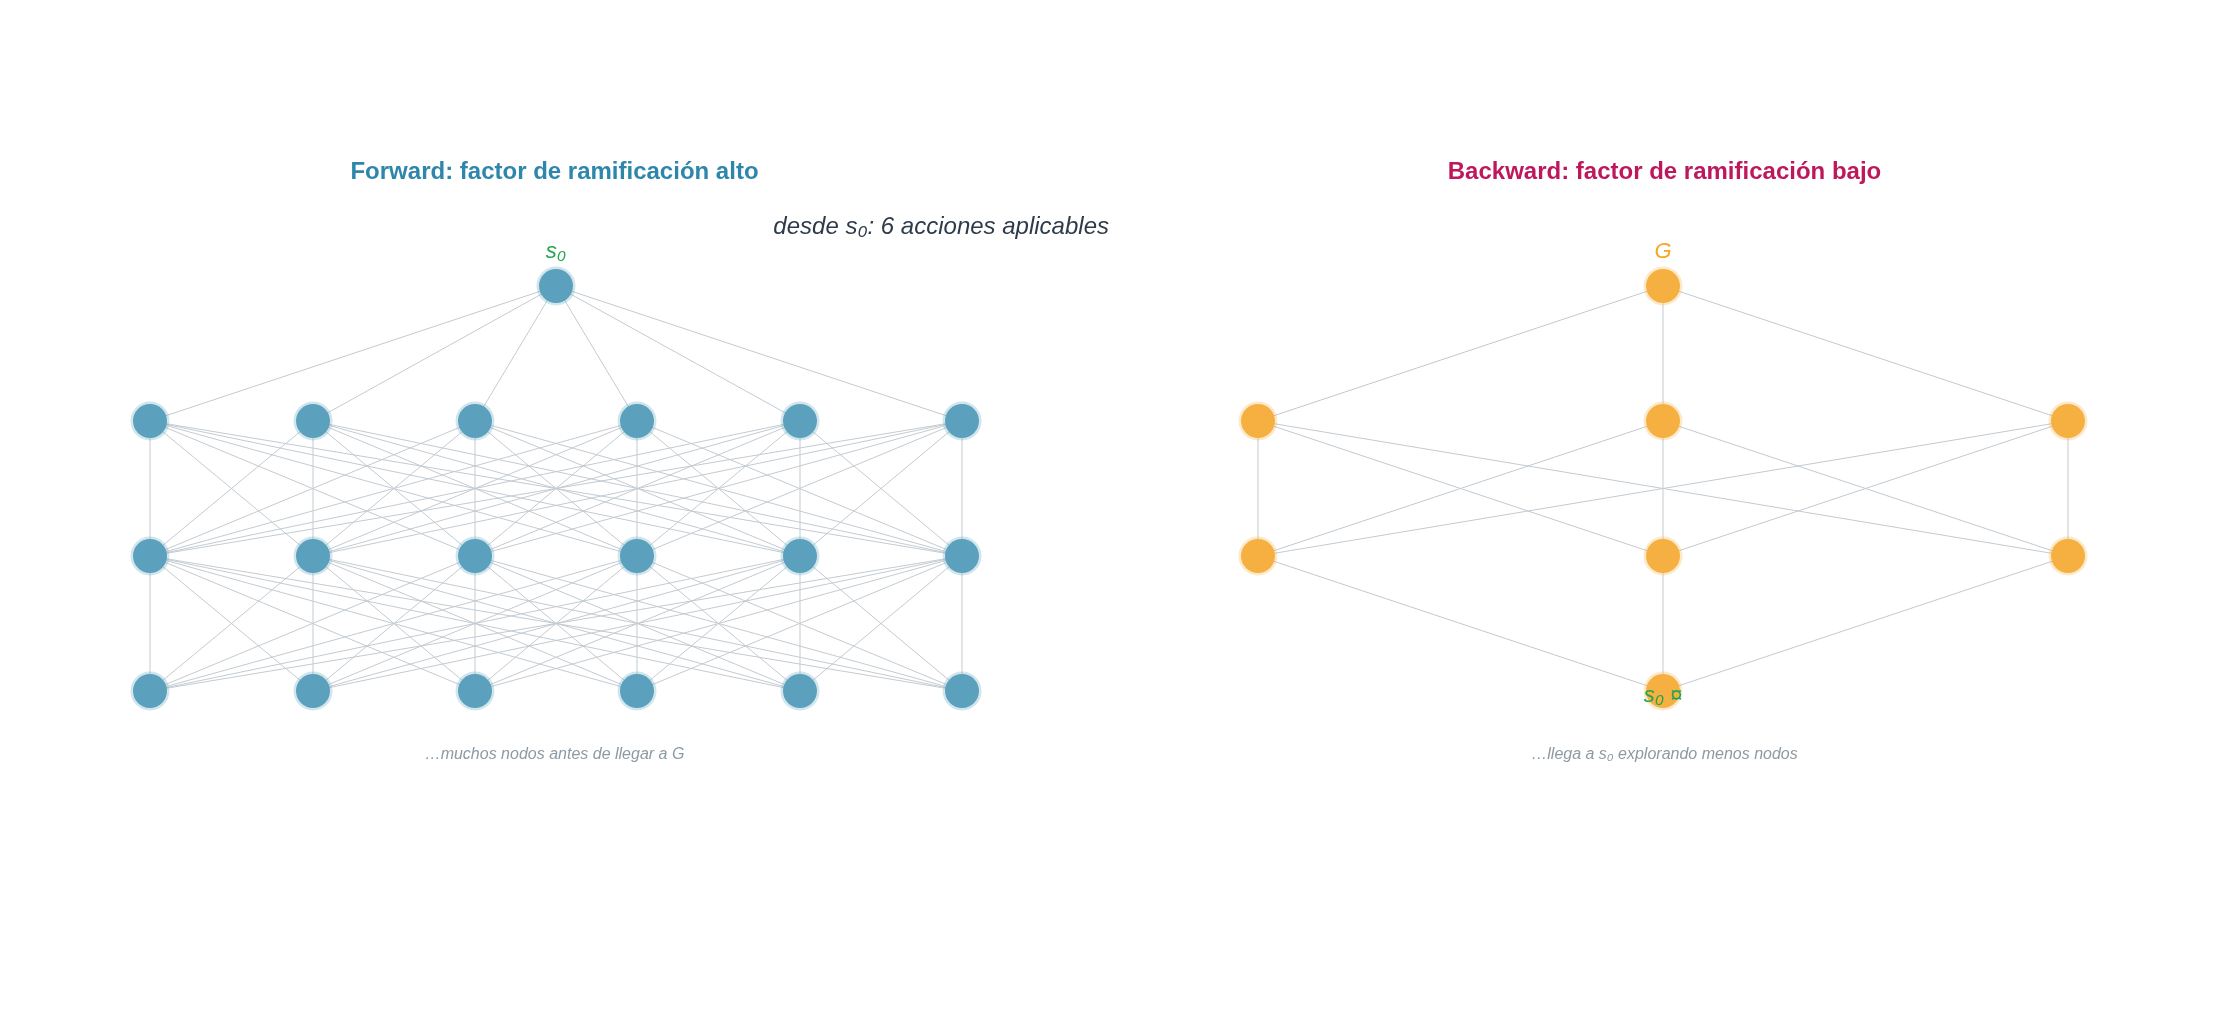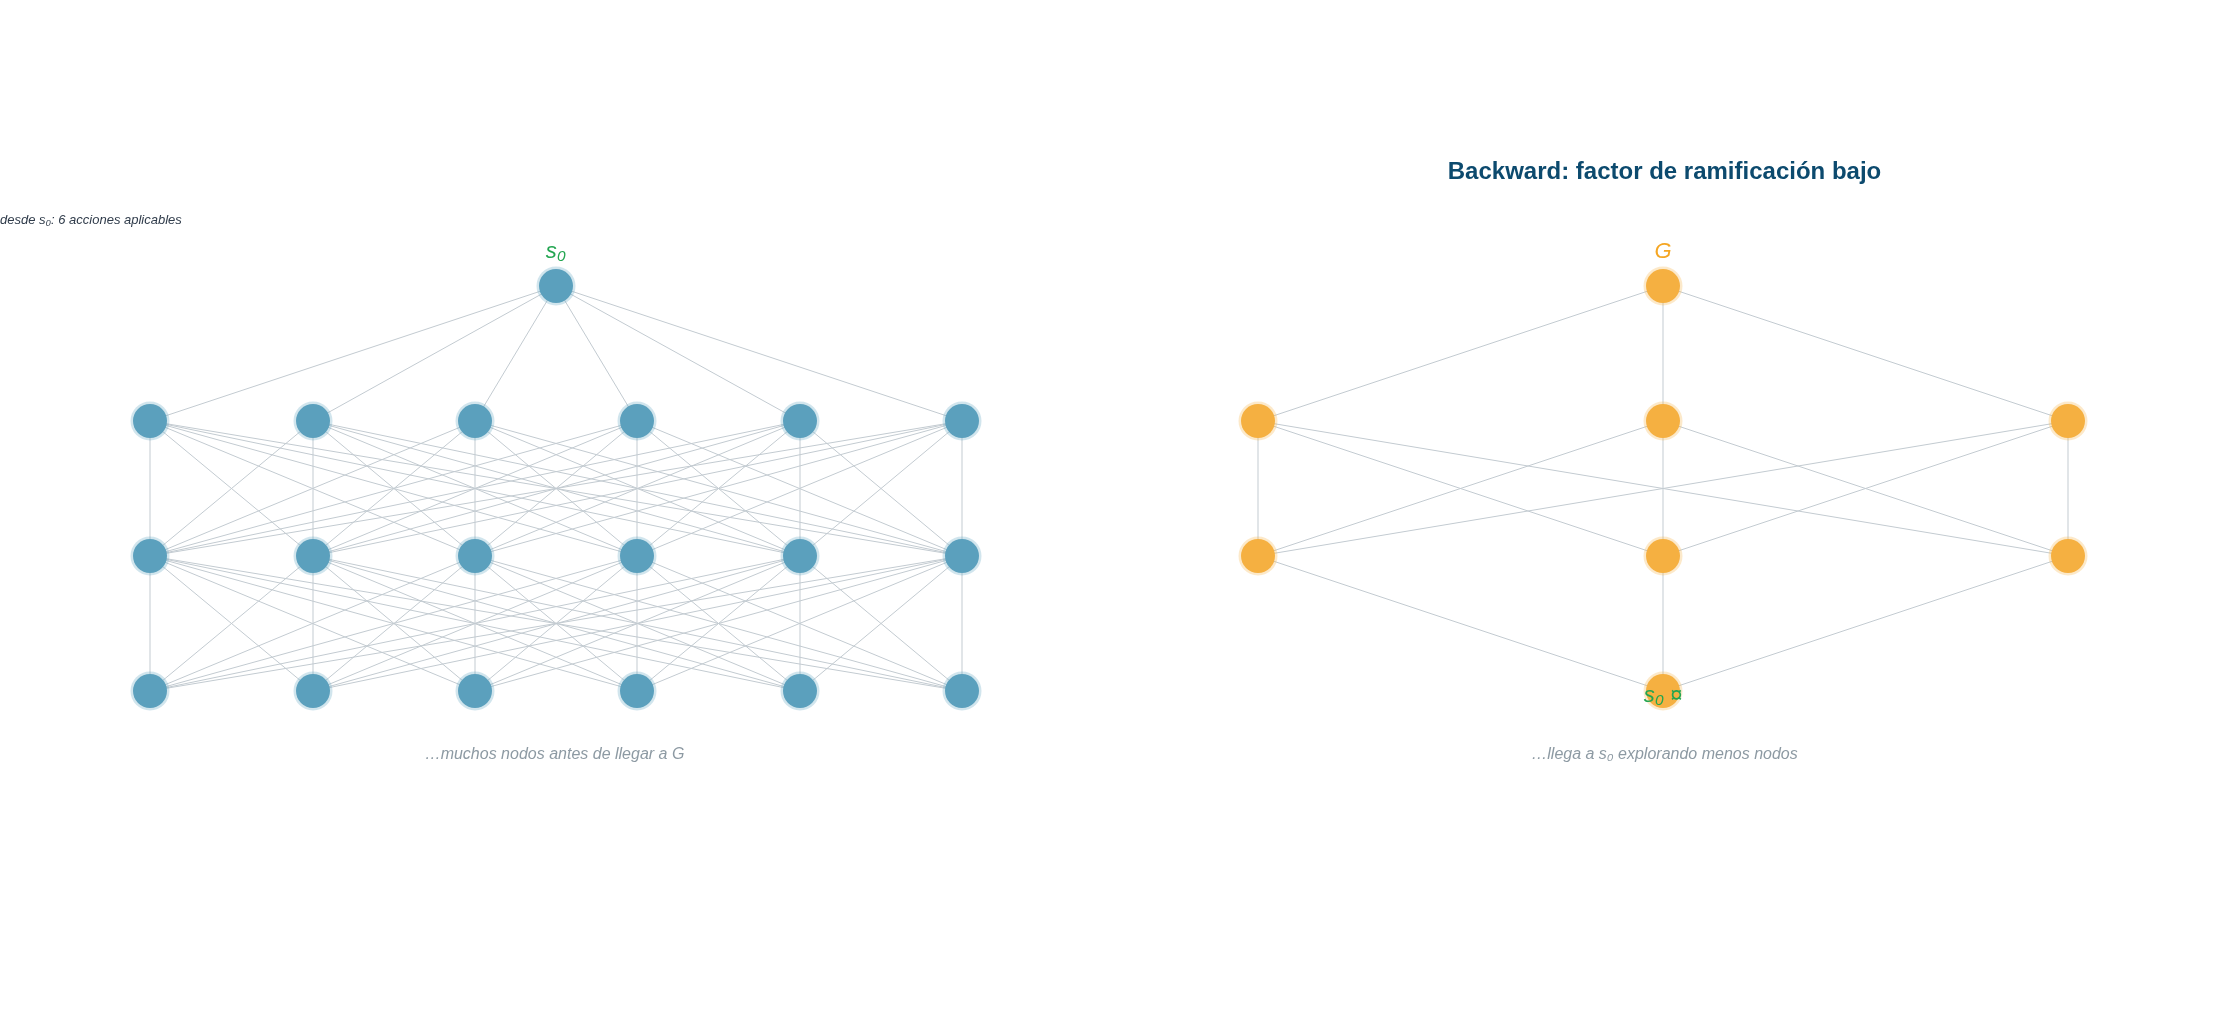--- a/index.html
+++ b/index.html
@@ -42,28 +42,28 @@
 
   .panel-title {
     position: absolute;
     top: 157px;
     width: 100%;
     text-align: center;
     font-size: 24px;
     font-weight: bold;
   }
   #panel-forward .panel-title { color: #2E86AB; }
-  #panel-backward .panel-title { color: #0c4a6e; }
+  #panel-backward .panel-title { color: #be185d; }
 
   .panel-subtitle {
     position: absolute;
     top: 212px;
     width: 100%;
-    text-align: left;
-    font-size: 13px;
+    text-align: right;
+    font-size: 24px;
     font-style: italic;
     color: #2f3b4a;
   }
   .panel-caption {
     position: absolute;
     top: 745px;
     width: 100%;
     text-align: center;
     font-size: 16px;
     font-style: italic;
@@ -88,20 +88,21 @@
     height: 1023px;
   }
 </style>
 </head>
 <body>
 
 <div id="figure">
 
 
   <div class="panel" id="panel-forward">
+    <div class="panel-title">Forward: factor de ramificación alto</div>
     <div class="panel-subtitle">desde s₀: 6 acciones aplicables</div>
 
     <svg class="graph-svg" id="svg-forward" viewBox="0 0 1109 1023">
         <g>
           <line x1="556" y1="286" x2="150" y2="421" stroke="#c3cbd1" stroke-width="1"></line>
           <line x1="556" y1="286" x2="313" y2="421" stroke="#c3cbd1" stroke-width="1"></line>
           <line x1="556" y1="286" x2="475" y2="421" stroke="#c3cbd1" stroke-width="1"></line>
           <line x1="556" y1="286" x2="637" y2="421" stroke="#c3cbd1" stroke-width="1"></line>
           <line x1="556" y1="286" x2="800" y2="421" stroke="#c3cbd1" stroke-width="1"></line>
           <line x1="556" y1="286" x2="962" y2="421" stroke="#c3cbd1" stroke-width="1"></line>

